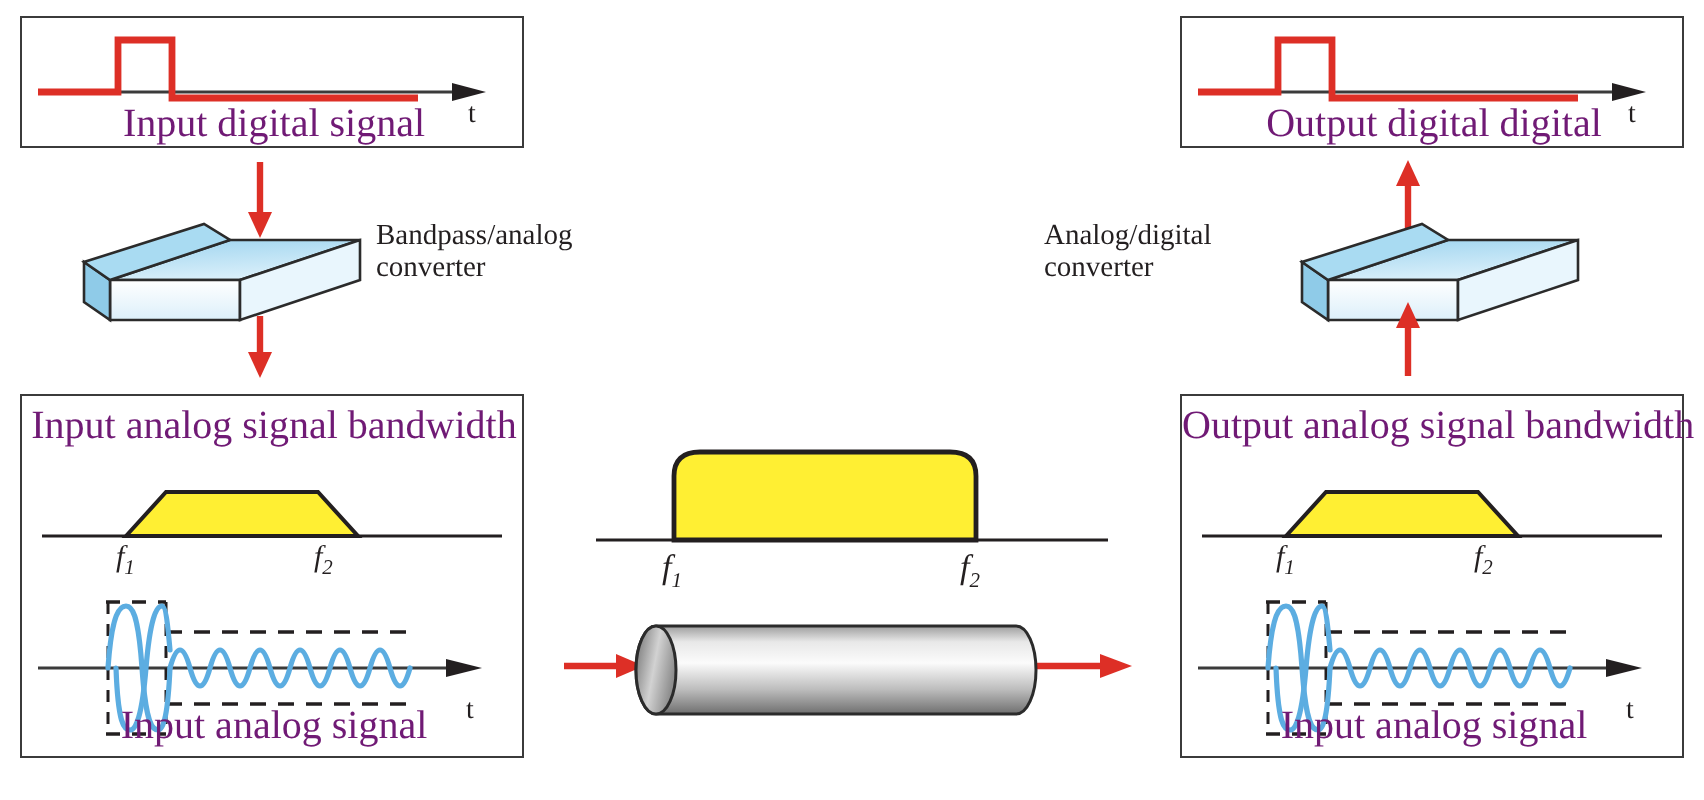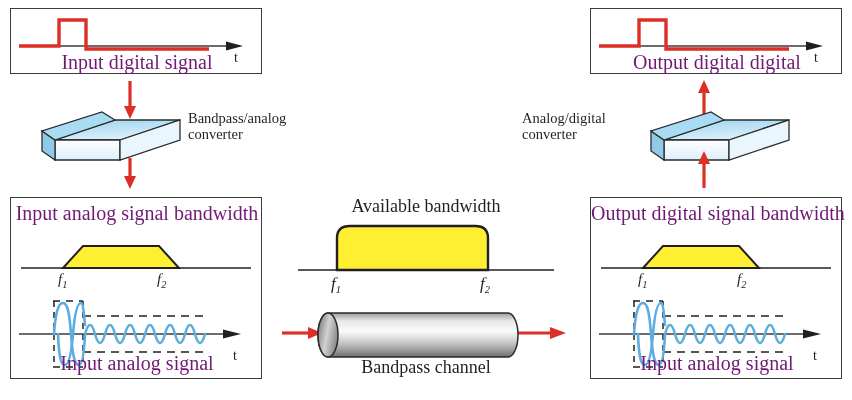--- a/index.html
+++ b/index.html
@@ -97,21 +97,20 @@
       <path d="M43,42 C45,14 49,11 52,11 C55,11 58,14 60,42 C62,70 65,73 68,73 C71,73 73,64 74,42" fill="none" stroke="#5cade1" stroke-width="2.6" stroke-linecap="round"></path>
       <path d="M47,42 C48,70 51,73 54,73 C57,73 60,66 62,42 C64,18 67,11 70,11 C72,11 73,22 74,33" fill="none" stroke="#5cade1" stroke-width="2.6" stroke-linecap="round"></path>
 
       <path d="M74,42 Q79,24 84,42 Q89,60 94,42 Q99,24 104,42 Q109,60 114,42 Q119,24 124,42 Q129,60 134,42 Q139,24 144,42 Q149,60 154,42 Q159,24 164,42 Q169,60 174,42 Q179,24 184,42 Q189,60 194,42" fill="none" stroke="#5cade1" stroke-width="2.6" stroke-linecap="round"></path>
     </svg>
     <div class="cap" style="left:0;top:154px;width:252px;">Input analog signal</div>
     <div class="axlabel" style="left:222px;top:150px;">t</div>
   </div>
 
   <div class="abs" style="left:290px;top:196px;width:272px;height:90px;">
-    <div class="bigcap" style="left:0;top:0;width:272px;">Available bandwidth</div>
     <svg width="272" height="62" viewBox="0 0 272 62" style="position:absolute;left:0;top:24px;">
       <path d="M47,50 L47,18 Q47,6 60,6 L185,6 Q198,6 198,18 L198,50 Z" fill="#ffef33" stroke="#231f20" stroke-width="2.4"></path>
       <line x1="8" y1="50" x2="264" y2="50" stroke="#231f20" stroke-width="1.6"></line>
     </svg>
     <div class="fl" style="left:41px;top:78px;font-size:17px;">
       <span>f</span><sub>1</sub>
     </div>
     <div class="fl" style="left:190px;top:78px;font-size:17px;">
       <span>f</span><sub>2</sub>
     </div>
@@ -142,21 +141,20 @@
       <g>
         <line x1="228" y1="38" x2="272" y2="38" stroke="#dd2f26" stroke-width="3.2"></line>
         <polygon points="270,32 286,38 270,44" fill="#dd2f26"></polygon>
       </g>
 
       <g>
         <path d="M48,18 L228,18 A10,22 0 0 1 228,62 L48,62 A10,22 0 0 1 48,18 Z" fill="url(#cylbody)" stroke="#2b2b2b" stroke-width="1.5"></path>
         <ellipse cx="48" cy="40" rx="10" ry="22" fill="url(#cylcap)" stroke="#2b2b2b" stroke-width="1.5"></ellipse>
       </g>
     </svg>
-    <div class="bigcap" style="left:0;top:62px;width:292px;">Bandpass channel</div>
   </div>
 
   <div class="panel" style="left:590px;top:8px;width:252px;height:66px;">
     <svg width="250" height="64" viewBox="0 0 250 64">
       <line x1="8" y1="37" x2="215" y2="37" stroke="#3b3b3b" stroke-width="1.6"></line>
       <polygon points="215,32.5 232,37 215,41.5" fill="#231f20"></polygon>
       <polyline points="8,37 48,37 48,11 75,11 75,40 198,40" fill="none" stroke="#dd2f26" stroke-width="3.4" stroke-linejoin="miter"></polyline>
     </svg>
     <div class="cap" style="left:0;top:42px;width:252px;">Output digital digital</div>
     <div class="axlabel" style="left:223px;top:41px;">t</div>
@@ -190,21 +188,21 @@
         <polygon points="116,86 128,86 122,73" fill="#dd2f26"></polygon>
       </g>
     </svg>
     <div class="conv-label" style="left:-60px;top:32px;width:122px;text-align:left;">
       <span>Analog/digital</span><br>
       <span>converter</span>
     </div>
   </div>
 
   <div class="panel" style="left:590px;top:197px;width:252px;height:182px;">
-    <div class="cap" style="left:0;top:4px;width:252px;">Output digital signal bandwidth</div>
+    <div class="cap" style="left:0;top:4px;width:252px;">Output analog signal bandwidth</div>
     <svg width="250" height="70" viewBox="0 0 250 70" style="position:absolute;left:0;top:22px;">
       <path d="M52,48 L72,26 L148,26 L168,48 Z" fill="#ffef33" stroke="#231f20" stroke-width="2"></path>
       <line x1="10" y1="48" x2="240" y2="48" stroke="#231f20" stroke-width="1.5"></line>
     </svg>
     <div class="fl" style="left:47px;top:73px;">
       <span>f</span><sub>1</sub>
     </div>
     <div class="fl" style="left:146px;top:73px;">
       <span>f</span><sub>2</sub>
     </div>

